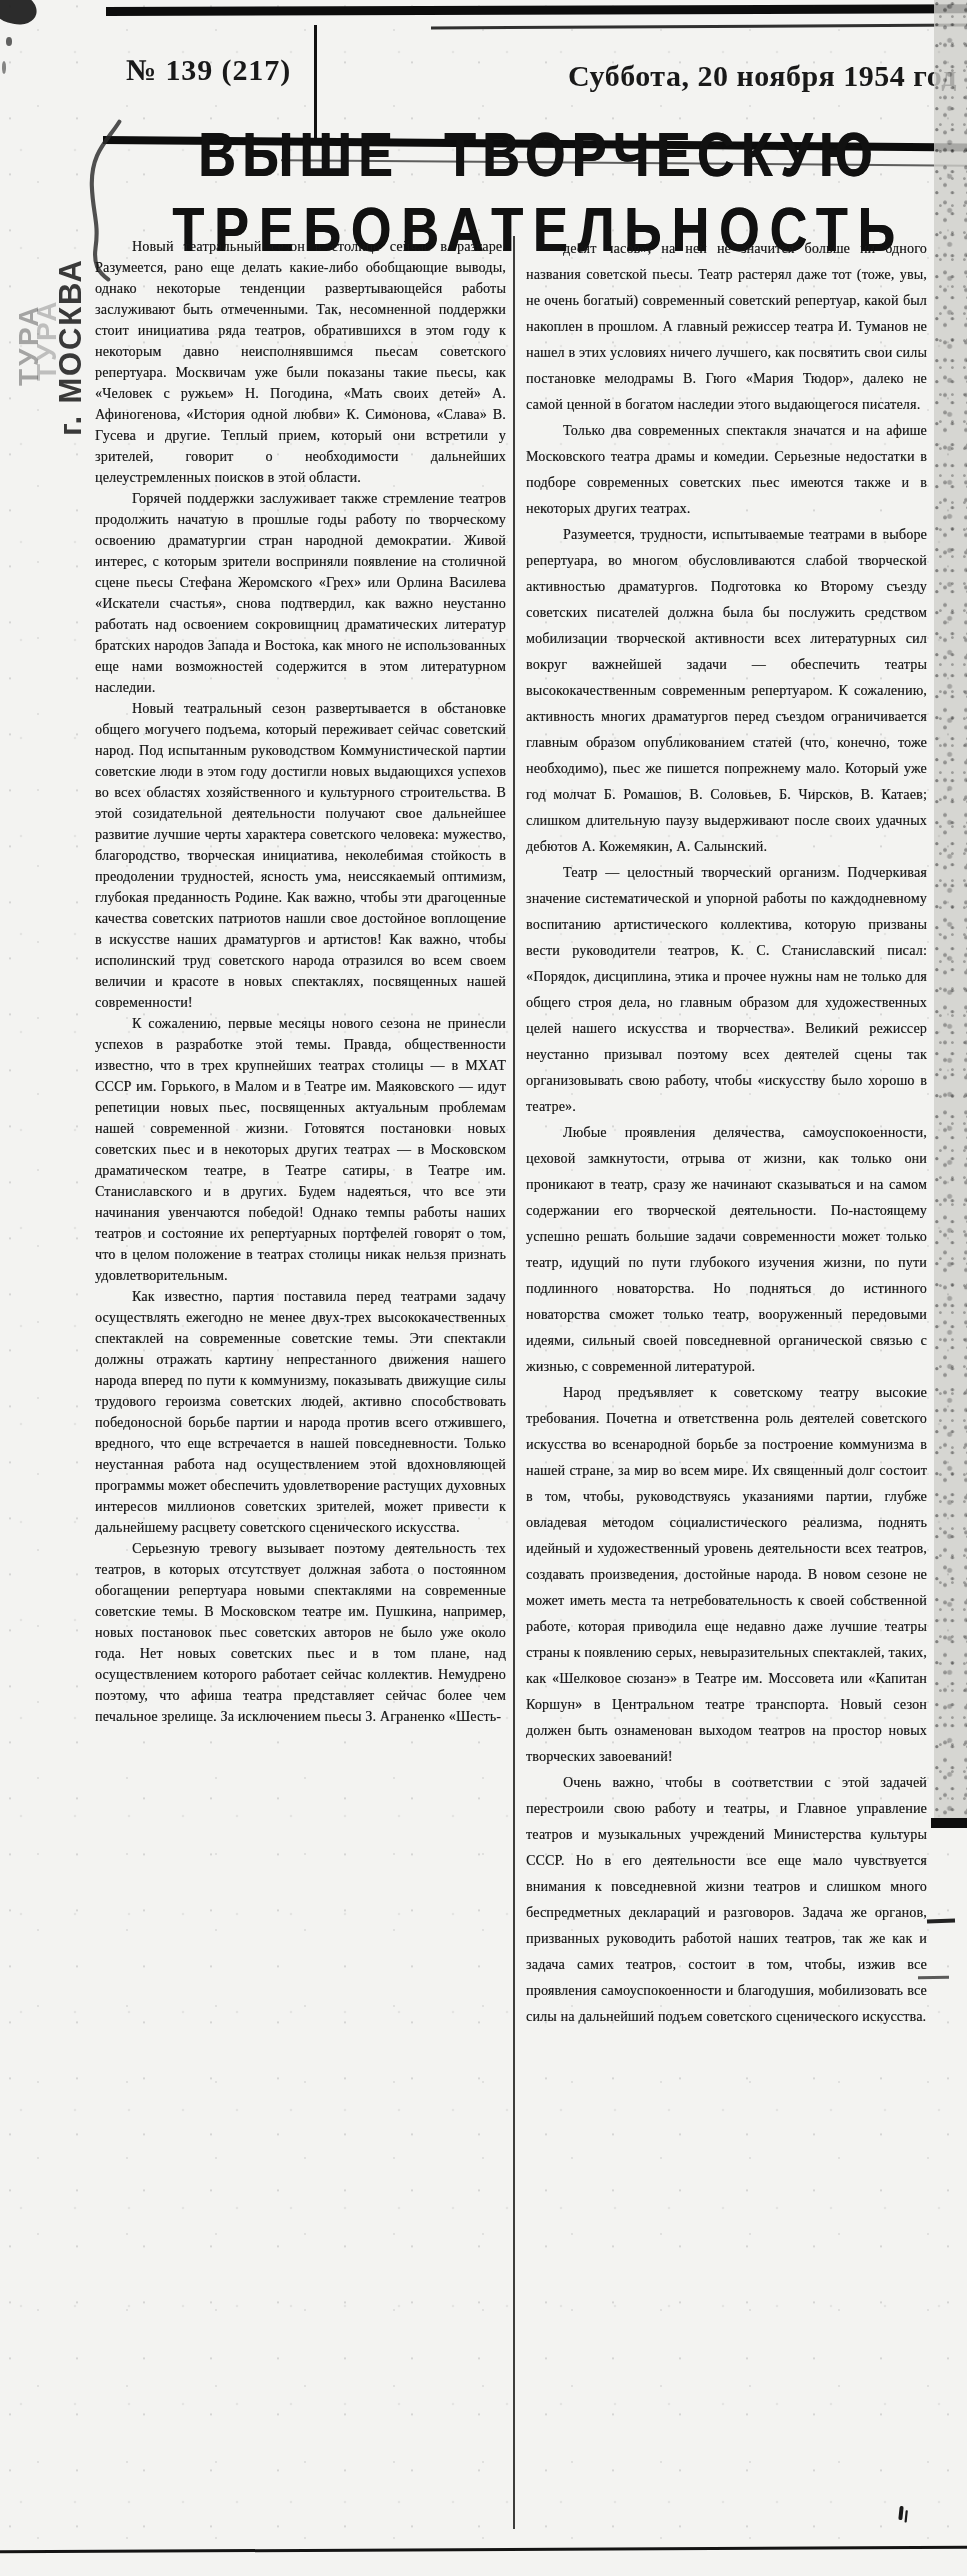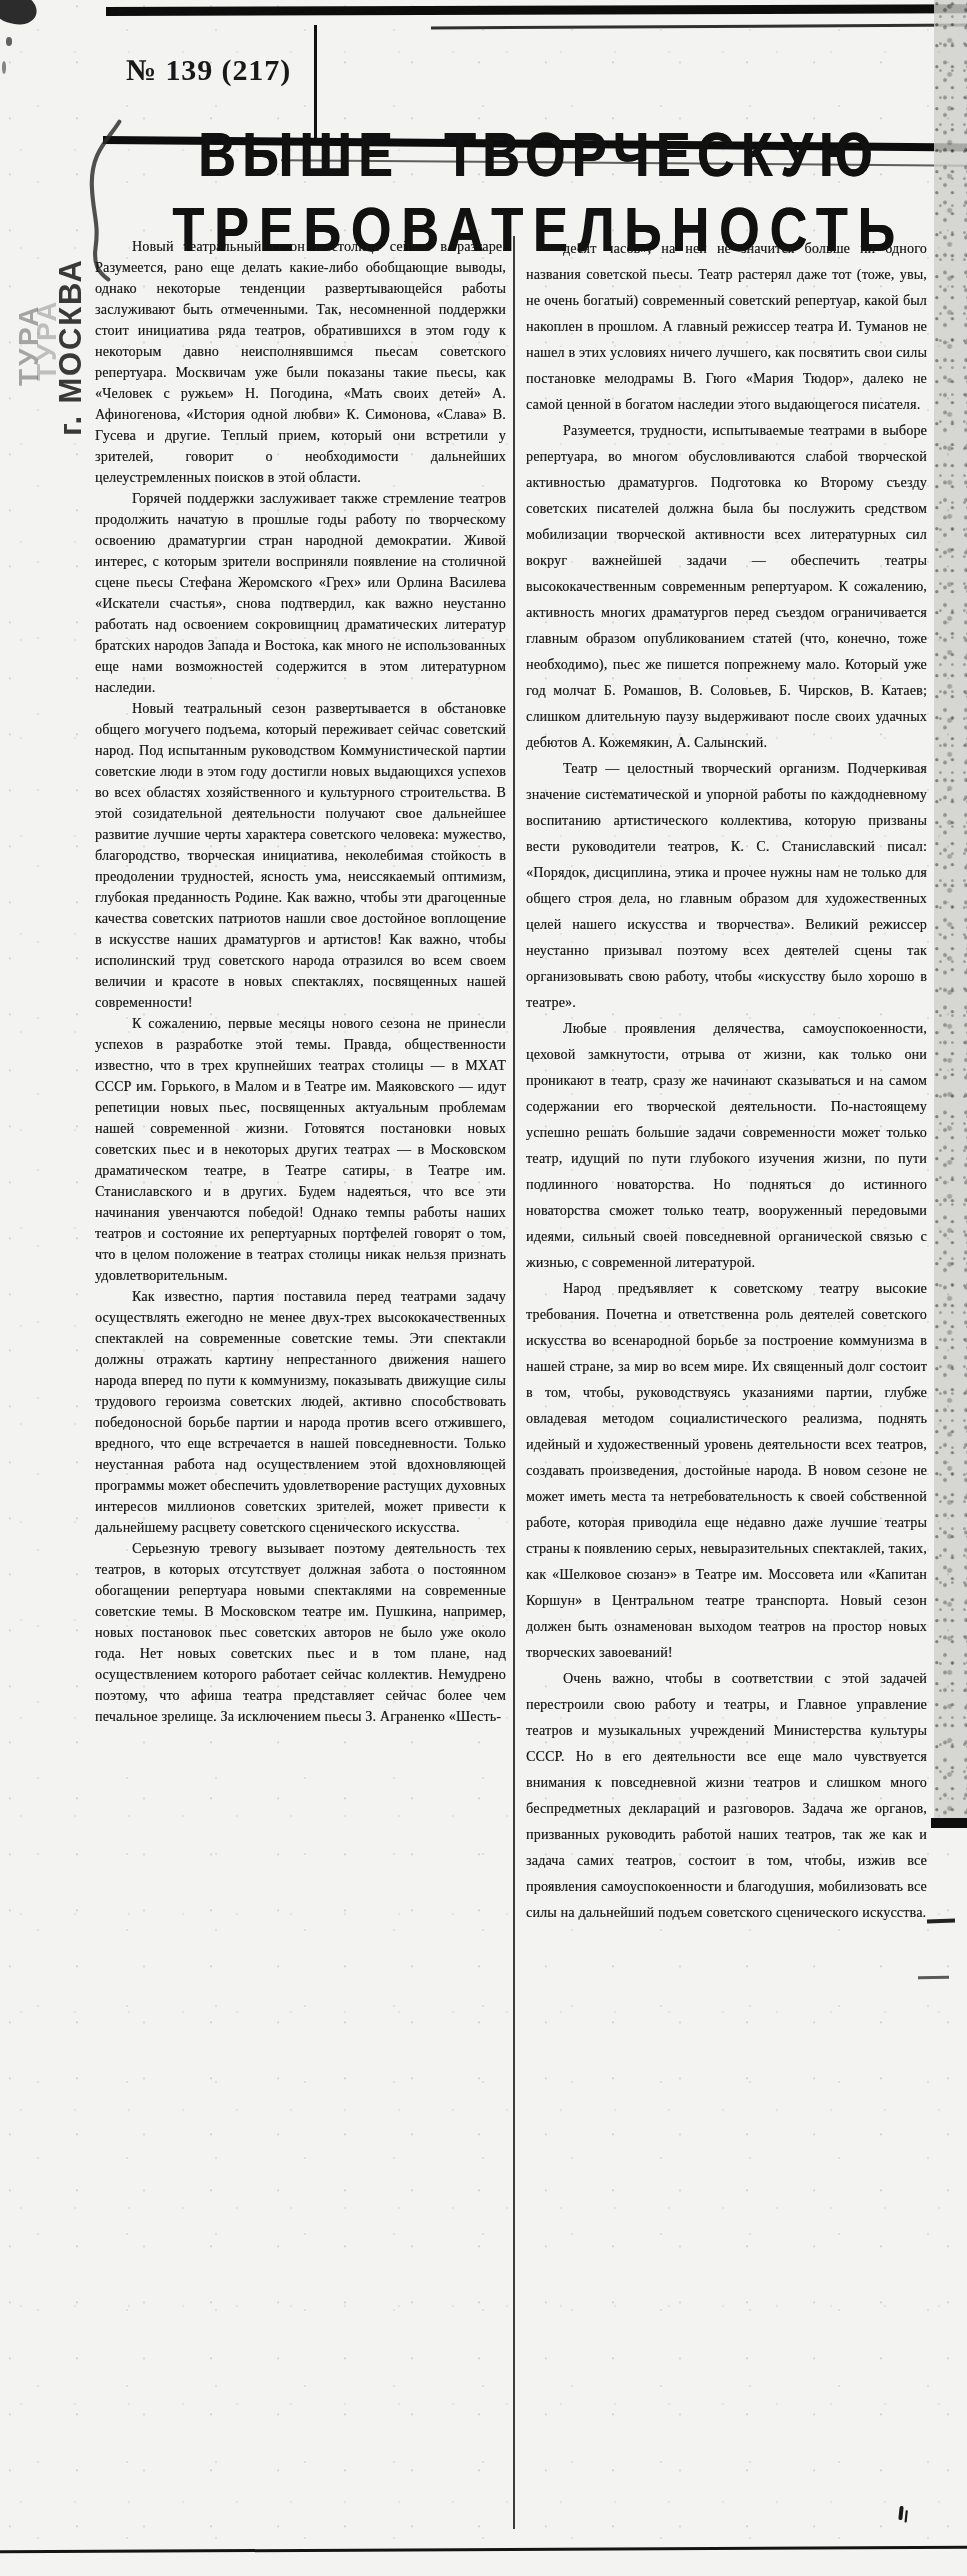--- a/index.html
+++ b/index.html
@@ -98,20 +98,21 @@
 </head>
 <body>
 
 <div class="page">
 
   <div class="rule top-rule-1"></div>
   <div class="rule top-rule-2"></div>
   <div class="rule header-divider"></div>
 
   <div class="issue-no">№ 139 (217)</div>
+  <div class="date-line">Суббота, 20 ноября 1954 год</div>
 
   <div class="rule mid-rule"></div>
   <div class="rule mid-rule-echo"></div>
 
   <svg class="pencil-mark" viewBox="0 0 60 186">
     <path d="M44,6 C30,28 13,40 14,76 C15,106 22,116 18,144 C16,160 20,170 32,178" fill="none" stroke="#2b2b2b" stroke-width="4.5" stroke-linecap="round" opacity="0.82"></path>
   </svg>
 
   <div class="stamp stamp-ghost g1">ТУРА</div>
   <div class="stamp stamp-ghost g2">ТУРА</div>
@@ -126,20 +127,21 @@
       <p>Новый театральный сезон в столице сейчас в разгаре. Разумеется, рано еще делать какие-либо обобщающие выводы, однако некоторые тенденции развертывающейся работы заслуживают быть отмеченными. Так, несомненной поддержки стоит инициатива ряда театров, обратившихся в этом году к некоторым давно неисполнявшимся пьесам советского репертуара. Москвичам уже были показаны такие пьесы, как «Человек с ружьем» Н. Погодина, «Мать своих детей» А. Афиногенова, «История одной любви» К. Симонова, «Слава» В. Гусева и другие. Теплый прием, который они встретили у зрителей, говорит о необходимости дальнейших целеустремленных поисков в этой области.</p>
       <p>Горячей поддержки заслуживает также стремление театров продолжить начатую в прошлые годы работу по творческому освоению драматургии стран народной демократии. Живой интерес, с которым зрители восприняли появление на столичной сцене пьесы Стефана Жеромского «Грех» или Орлина Василева «Искатели счастья», снова подтвердил, как важно неустанно работать над освоением сокровищниц драматических литератур братских народов Запада и Востока, как много не использованных еще нами возможностей содержится в этом литературном наследии.</p>
       <p>Новый театральный сезон развертывается в обстановке общего могучего подъема, который переживает сейчас советский народ. Под испытанным руководством Коммунистической партии советские люди в этом году достигли новых выдающихся успехов во всех областях хозяйственного и культурного строительства. В этой созидательной деятельности получают свое дальнейшее развитие лучшие черты характера советского человека: мужество, благородство, творческая инициатива, неколебимая стойкость в преодолении трудностей, ясность ума, неиссякаемый оптимизм, глубокая преданность Родине. Как важно, чтобы эти драгоценные качества советских патриотов нашли свое достойное воплощение в искусстве наших драматургов и артистов! Как важно, чтобы исполинский труд советского народа отразился во всем своем величии и красоте в новых спектаклях, посвященных нашей современности!</p>
       <p>К сожалению, первые месяцы нового сезона не принесли успехов в разработке этой темы. Правда, общественности известно, что в трех крупнейших театрах столицы — в МХАТ СССР им. Горького, в Малом и в Театре им. Маяковского — идут репетиции новых пьес, посвященных актуальным проблемам нашей современной жизни. Готовятся постановки новых советских пьес и в некоторых других театрах — в Московском драматическом театре, в Театре сатиры, в Театре им. Станиславского и в других. Будем надеяться, что все эти начинания увенчаются победой! Однако темпы работы наших театров и состояние их репертуарных портфелей говорят о том, что в целом положение в театрах столицы никак нельзя признать удовлетворительным.</p>
       <p>Как известно, партия поставила перед театрами задачу осуществлять ежегодно не менее двух-трех высококачественных спектаклей на современные советские темы. Эти спектакли должны отражать картину непрестанного движения нашего народа вперед по пути к коммунизму, показывать движущие силы трудового героизма советских людей, активно способствовать победоносной борьбе партии и народа против всего отжившего, вредного, что еще встречается в нашей повседневности. Только неустанная работа над осуществлением этой вдохновляющей программы может обеспечить удовлетворение растущих духовных интересов миллионов советских зрителей, может привести к дальнейшему расцвету советского сценического искусства.</p>
       <p>Серьезную тревогу вызывает поэтому деятельность тех театров, в которых отсутствует должная забота о постоянном обогащении репертуара новыми спектаклями на современные советские темы. В Московском театре им. Пушкина, например, новых постановок пьес советских авторов не было уже около года. Нет новых советских пьес и в том плане, над осуществлением которого работает сейчас коллектив. Немудрено поэтому, что афиша театра представляет сейчас более чем печальное зрелище. За исключением пьесы З. Аграненко «Шесть-</p>
     </div>
   <div class="rule col-divider"></div>
   <div class="column col-right">
       <p>десят часов», на ней не значится больше ни одного названия советской пьесы. Театр растерял даже тот (тоже, увы, не очень богатый) современный советский репертуар, какой был накоплен в прошлом. А главный режиссер театра И. Туманов не нашел в этих условиях ничего лучшего, как посвятить свои силы постановке мелодрамы В. Гюго «Мария Тюдор», далеко не самой ценной в богатом наследии этого выдающегося писателя.</p>
+      <p>Только два современных спектакля значатся и на афише Московского театра драмы и комедии. Серьезные недостатки в подборе современных советских пьес имеются также и в некоторых других театрах.</p>
       <p>Разумеется, трудности, испытываемые театрами в выборе репертуара, во многом обусловливаются слабой творческой активностью драматургов. Подготовка ко Второму съезду советских писателей должна была бы послужить средством мобилизации творческой активности всех литературных сил вокруг важнейшей задачи — обеспечить театры высококачественным современным репертуаром. К сожалению, активность многих драматургов перед съездом ограничивается главным образом опубликованием статей (что, конечно, тоже необходимо), пьес же пишется попрежнему мало. Который уже год молчат Б. Ромашов, В. Соловьев, Б. Чирсков, В. Катаев; слишком длительную паузу выдерживают после своих удачных дебютов А. Кожемякин, А. Салынский.</p>
       <p>Театр — целостный творческий организм. Подчеркивая значение систематической и упорной работы по каждодневному воспитанию артистического коллектива, которую призваны вести руководители театров, К. С. Станиславский писал: «Порядок, дисциплина, этика и прочее нужны нам не только для общего строя дела, но главным образом для художественных целей нашего искусства и творчества». Великий режиссер неустанно призывал поэтому всех деятелей сцены так организовывать свою работу, чтобы «искусству было хорошо в театре».</p>
       <p>Любые проявления делячества, самоуспокоенности, цеховой замкнутости, отрыва от жизни, как только они проникают в театр, сразу же начинают сказываться и на самом содержании его творческой деятельности. По-настоящему успешно решать большие задачи современности может только театр, идущий по пути глубокого изучения жизни, по пути подлинного новаторства. Но подняться до истинного новаторства сможет только театр, вооруженный передовыми идеями, сильный своей повседневной органической связью с жизнью, с современной литературой.</p>
       <p>Народ предъявляет к советскому театру высокие требования. Почетна и ответственна роль деятелей советского искусства во всенародной борьбе за построение коммунизма в нашей стране, за мир во всем мире. Их священный долг состоит в том, чтобы, руководствуясь указаниями партии, глубже овладевая методом социалистического реализма, поднять идейный и художественный уровень деятельности всех театров, создавать произведения, достойные народа. В новом сезоне не может иметь места та нетребовательность к своей собственной работе, которая приводила еще недавно даже лучшие театры страны к появлению серых, невыразительных спектаклей, таких, как «Шелковое сюзанэ» в Театре им. Моссовета или «Капитан Коршун» в Центральном театре транспорта. Новый сезон должен быть ознаменован выходом театров на простор новых творческих завоеваний!</p>
       <p>Очень важно, чтобы в соответствии с этой задачей перестроили свою работу и театры, и Главное управление театров и музыкальных учреждений Министерства культуры СССР. Но в его деятельности все еще мало чувствуется внимания к повседневной жизни театров и слишком много беспредметных деклараций и разговоров. Задача же органов, призванных руководить работой наших театров, так же как и задача самих театров, состоит в том, чтобы, изжив все проявления самоуспокоенности и благодушия, мобилизовать все силы на дальнейший подъем советского сценического искусства.</p>
     </div>
 
   <div class="edge-band"></div>
   <div class="edge-band-bar"></div>
   <div class="edge-dash-1"></div>

